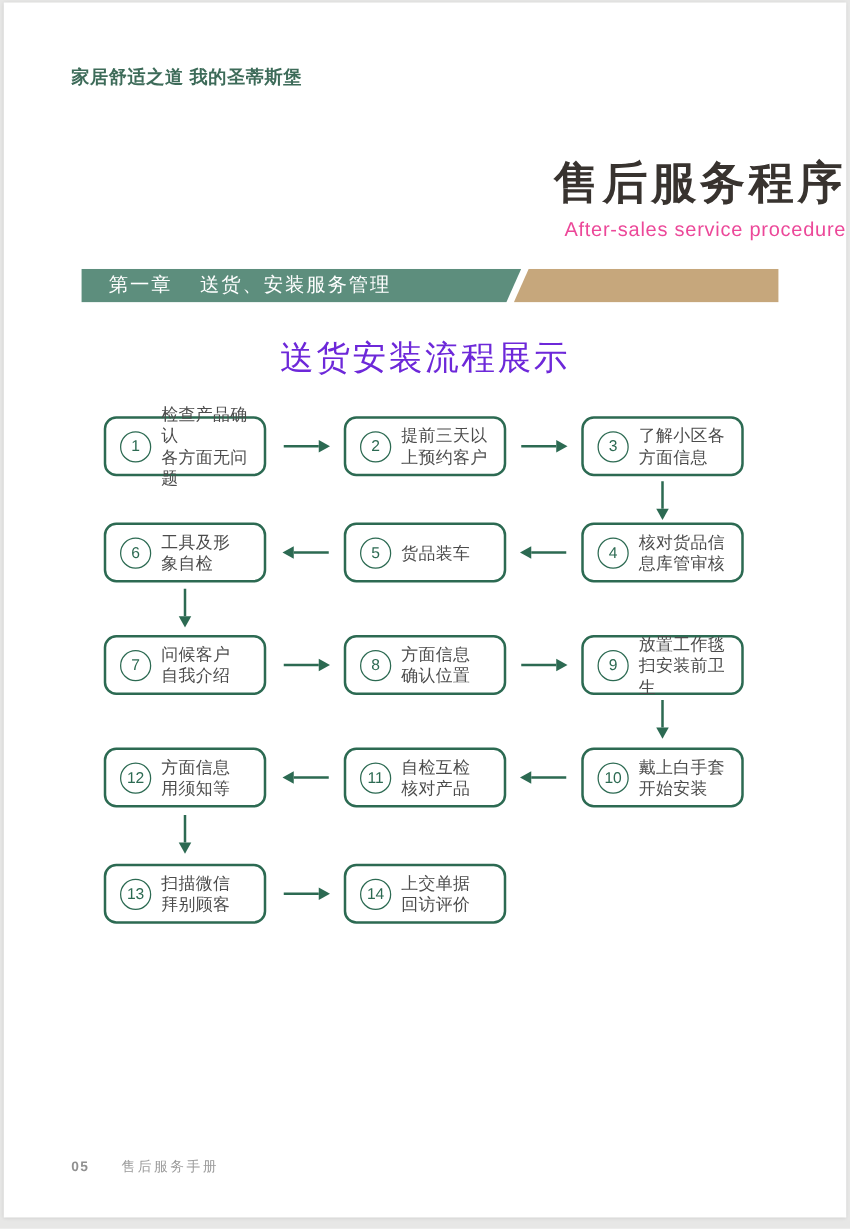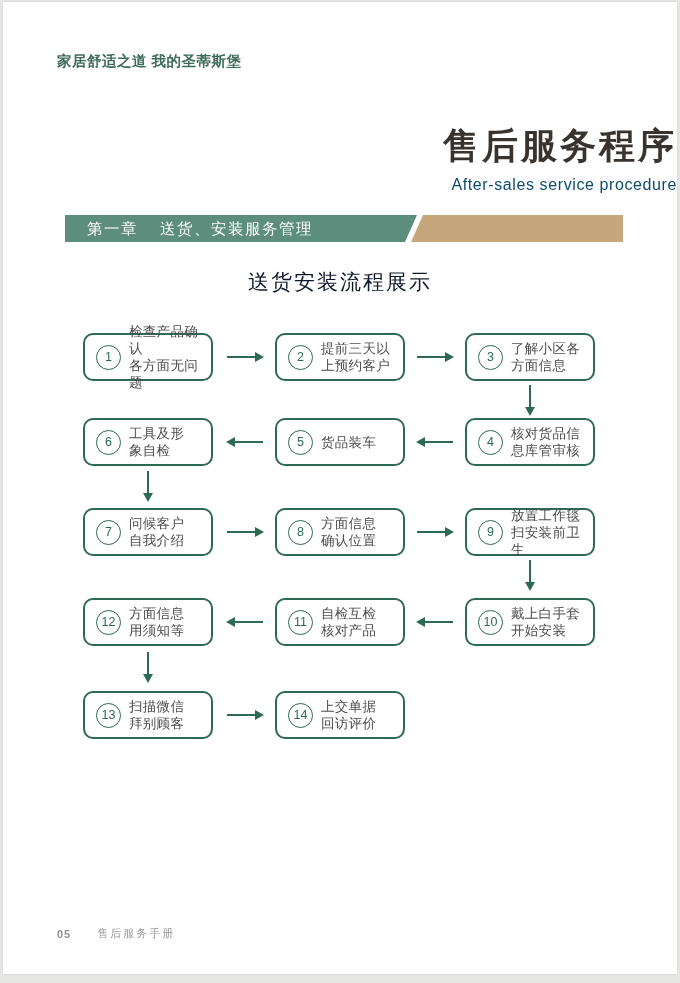--- a/index.html
+++ b/index.html
@@ -26,41 +26,41 @@
   .brand{
     position:absolute;left:54px;top:50px;
     font-size:14.5px;font-weight:bold;color:var(--brand-green);
     letter-spacing:0.5px;
   }
   .title-wrap{position:absolute;left:0;top:120px;width:100%;text-align:right;}
   .title{
     font-size:36px;font-weight:bold;color:var(--ink);letter-spacing:3px;
   }
   .subtitle{
-    margin-top:5px;font-size:16px;color:#0c4a6e;letter-spacing:0.6px;
+    margin-top:5px;font-size:16px;color:#ec4899;letter-spacing:0.6px;
   }
   .banner{
     position:absolute;left:62px;top:213px;width:558px;height:27px;
   }
   .banner-green{
     position:absolute;left:0;top:0;width:352px;height:27px;
     background:var(--green-banner);
     clip-path:polygon(0 0,100% 0,calc(100% - 12px) 100%,0 100%);
     color:#fff;font-size:15.5px;line-height:27px;
     padding-left:22px;letter-spacing:1.5px;white-space:nowrap;
   }
   .banner-green .part2{margin-left:22px;}
   .banner-tan{
     position:absolute;left:346px;top:0;width:212px;height:27px;
     background:var(--tan);
     clip-path:polygon(12px 0,100% 0,100% 100%,0 100%);
   }
   .section-title{
     position:absolute;left:0;top:266px;width:100%;text-align:center;
-    font-size:21px;color:#0f172a;letter-spacing:2px;
+    font-size:27px;color:#6d28d9;letter-spacing:2px;
   }
   
   .box{
     position:absolute;width:130px;height:48px;
     border:2px solid var(--green-dark);border-radius:10px;background:#fff;
     display:flex;align-items:center;padding-left:11px;
   }
   .circ{
     flex:0 0 auto;width:25px;height:25px;border:1.5px solid var(--green-dark);
     border-radius:50%;display:flex;align-items:center;justify-content:center;

